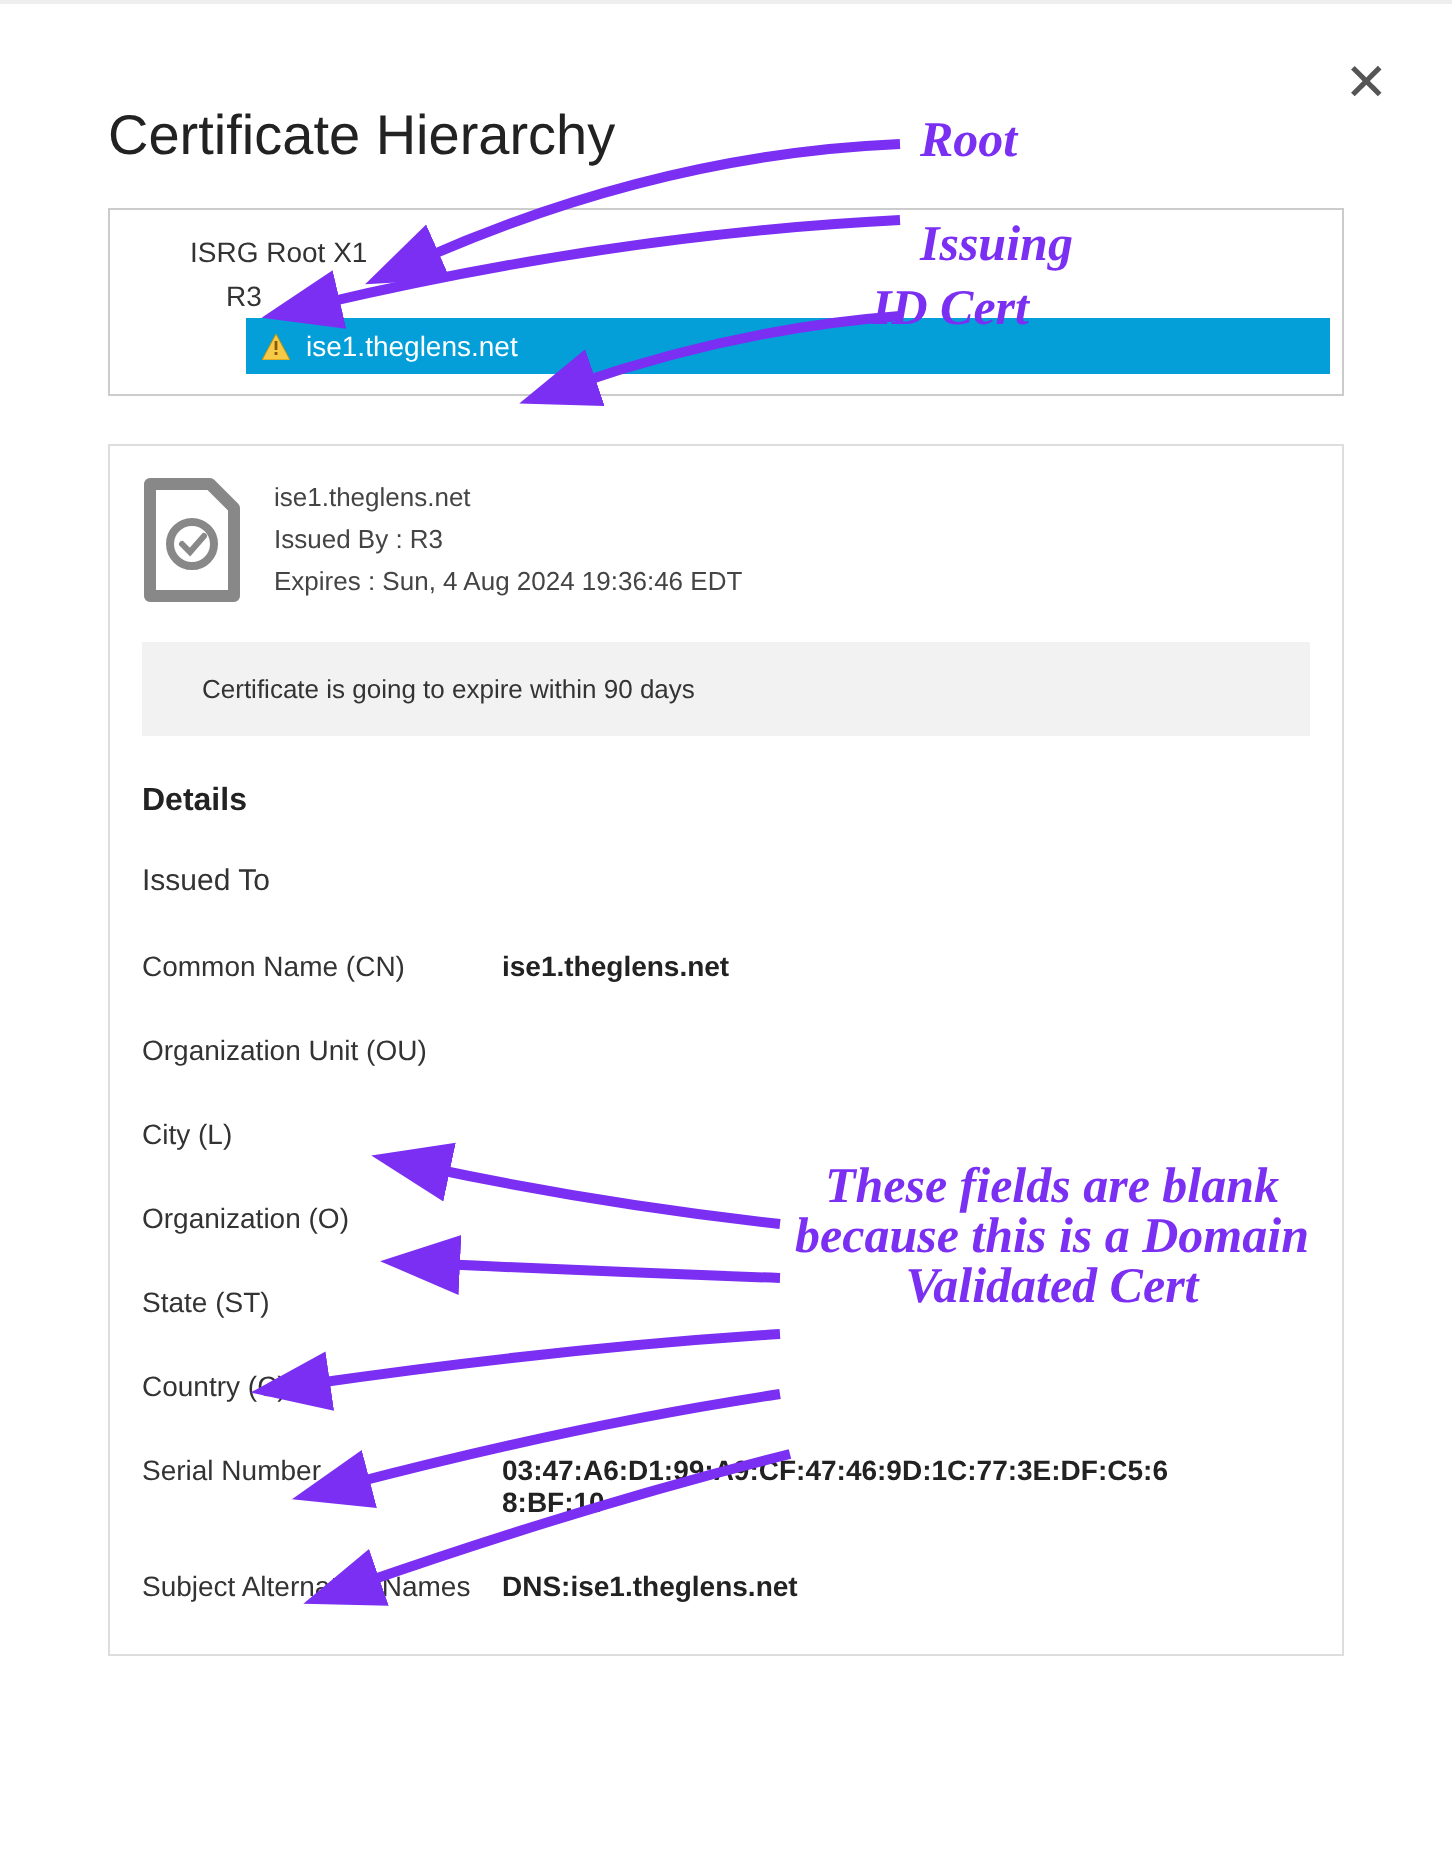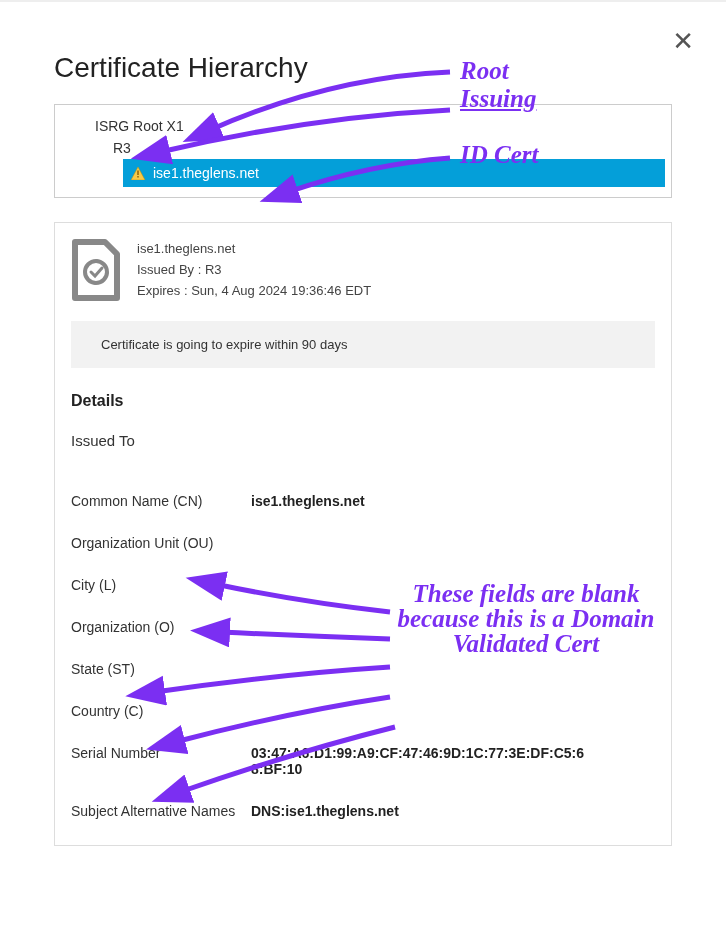--- a/index.html
+++ b/index.html
@@ -84,21 +84,21 @@
   }
   .details-heading {
     font-size: 16px;
     font-weight: bold;
     color: #222;
     margin-bottom: 22px;
   }
   .section-heading {
     font-size: 15px;
     color: #333;
-    margin-bottom: 44px;
+    margin-bottom: 26px;
   }
   .field-row {
     display: flex;
     margin-bottom: 26px;
     font-size: 14px;
   }
   .field-row.tight { }
   .field-label {
     width: 180px;
     color: #333;
@@ -199,22 +199,22 @@
     <div class="field-label">Serial Number</div>
     <div class="field-value">03:47:A6:D1:99:A9:CF:47:46:9D:1C:77:3E:DF:C5:68:BF:10</div>
   </div>
   <div class="field-row">
     <div class="field-label">Subject Alternative Names</div>
     <div class="field-value">DNS:ise1.theglens.net</div>
   </div>
 </div>
 
 <div class="annotation" style="left:460px; top:56px;">Root</div>
-<div class="annotation" style="left:460px; top:84px;text-decoration:underline;">Issuing</div>
-<div class="annotation" style="left:460px; top:140px;">ID Cert</div>
+<div class="annotation" style="left:460px; top:108px;">Issuing</div>
+<div class="annotation" style="left:436px; top:140px;">ID Cert</div>
 <div class="annotation" style="left:396px; top:579px; width:260px;">These fields are blank because this is a Domain Validated Cert</div>
 
 <div class="arrow" style="left:190px; top:60px;">
   <svg width="270" height="80">
     <defs>
         <marker id="ah1" markerWidth="10" markerHeight="10" refX="2" refY="3" orient="auto">
           <path d="M0,0 L0,6 L8,3 z" fill="#7b2ff2"></path>
         </marker>
       </defs>
     <path d="M260 10 Q 140 15 20 68" stroke="#7b2ff2" stroke-width="5" fill="none" marker-end="url(#ah1)"></path>

